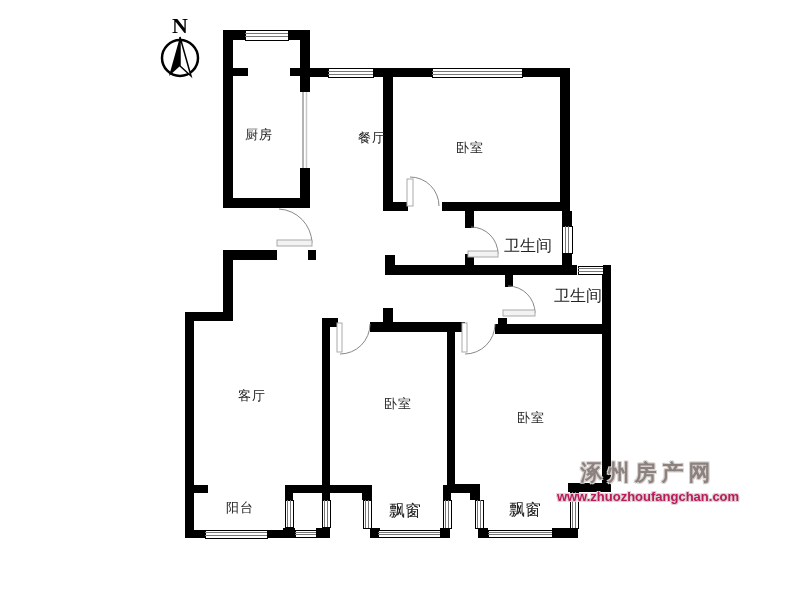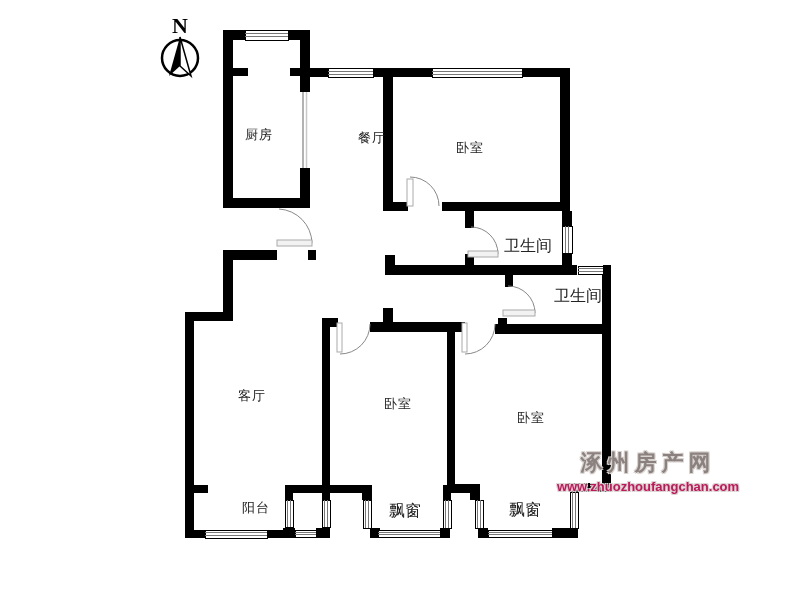--- a/index.html
+++ b/index.html
@@ -2,21 +2,21 @@
 <html><head>
 <meta charset="utf-8">
 <style>
   html,body{margin:0;padding:0;background:#fff;}
   #stage{position:relative;width:800px;height:600px;background:#fff;overflow:hidden;
          font-family:"Liberation Sans","DejaVu Sans",sans-serif;}
   #plan-svg{position:absolute;left:0;top:0;}
   .room-label{position:absolute;transform:translate(-50%,-50%);font-size:13px;color:#222;
               white-space:nowrap;letter-spacing:1px;}
   .room-label.small{font-size:16px;letter-spacing:0;}
-  .wm{position:absolute;left:520px;top:448px;width:256px;text-align:center;}
+  .wm{position:absolute;left:520px;top:458px;width:256px;text-align:center;}
   .wm-line1{font-size:22px;font-weight:bold;letter-spacing:5px;color:#8b827f;
             text-shadow:1px 1px 0 #d9d3d0,-1px -1px 0 #d9d3d0,1px -1px 0 #d9d3d0,-1px 1px 0 #d9d3d0;}
   .wm-line2{font-size:13px;font-weight:bold;color:#be185d;margin-top:1px;
             text-shadow:1px 1px 0 #d9d3d0,-1px -1px 0 #d9d3d0,1px -1px 0 #d9d3d0,-1px 1px 0 #d9d3d0;}
   .compass-n{position:absolute;left:180px;top:26px;transform:translate(-50%,-50%);
              font-family:"Liberation Serif","DejaVu Serif",serif;font-size:22px;font-weight:bold;color:#000;}
 </style>
 </head>
 <body>
 
@@ -220,21 +220,21 @@
   <div class="compass-n">N</div>
 
   <div class="room-label" style="left:259px;top:126px;margin-top:9px;">厨房</div>
   <div class="room-label" style="left:372px;top:138px;">餐厅</div>
   <div class="room-label" style="left:470px;top:148px;">卧室</div>
   <div class="room-label small" style="left:528px;top:246px;">卫生间</div>
   <div class="room-label small" style="left:578px;top:296px;">卫生间</div>
   <div class="room-label" style="left:252px;top:396px;">客厅</div>
   <div class="room-label" style="left:398px;top:404px;">卧室</div>
   <div class="room-label" style="left:531px;top:418px;">卧室</div>
-  <div class="room-label" style="left:256px;top:508px;">阳台</div>
+  <div class="room-label" style="left:240px;top:508px;">阳台</div>
   <div class="room-label small" style="left:405px;top:511px;">飘窗</div>
   <div class="room-label small" style="left:525px;top:510px;">飘窗</div>
 
   <div class="wm">
     <div class="wm-line1">涿州房产网</div>
     <div class="wm-line2">www.zhuozhoufangchan.com</div>
   </div>
 
 </div>
 

